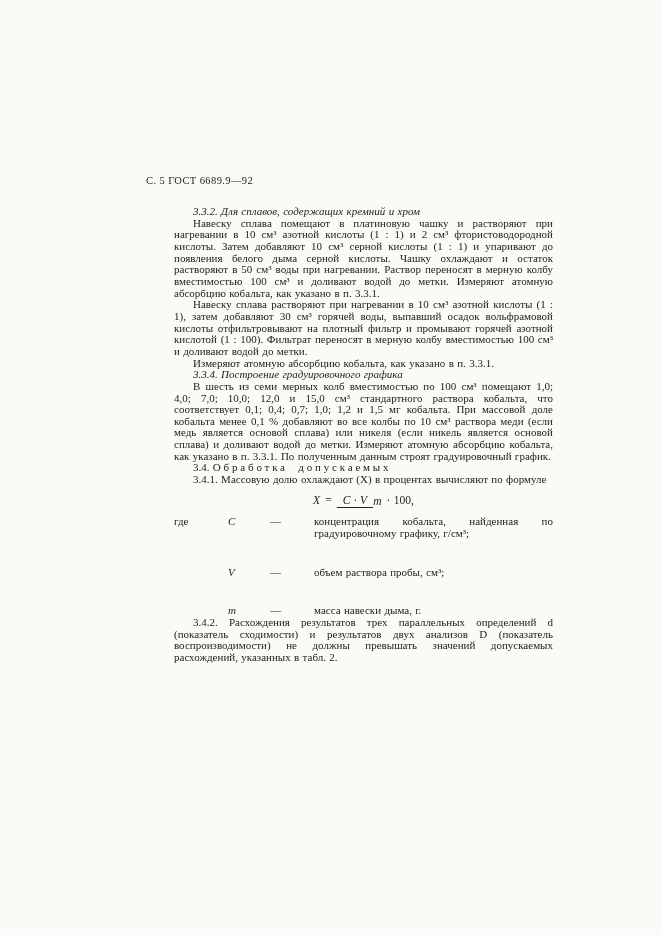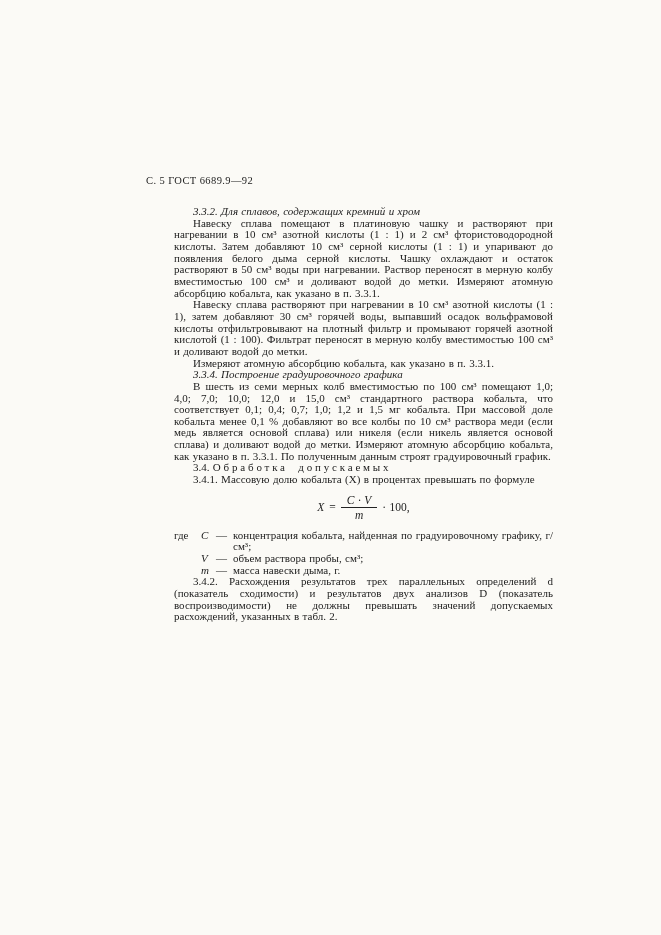--- a/index.html
+++ b/index.html
@@ -44,31 +44,32 @@
     justify-content: center;
     align-items: center;
     gap: 5px;
     padding: 8px 0 6px 0;
     font-size: 11.5px;
     font-style: italic;
   }
   .formula .eq, .formula .mult { font-style: normal; }
   .frac {
     display: inline-flex;
-    flex-direction: column;
-    align-items: center;
+    flex-direction: row;
+    align-items: flex-start;
     line-height: 12.5px;
   }
   .frac .num { padding: 0 6px 1px 6px; border-bottom: 1px solid #222; }
   .frac .den { padding-top: 1px; }
 
   .where {
     display: grid;
     grid-template-columns: 27px 15px 17px 1fr;
     margin-top: 2px;
+    gap: 27px;
   }
   .where .sym { font-style: italic; }
   .where .d-text { text-align: justify; }
 </style>
 </head>
 <body>
 
 <div class="page">
 
   <div class="running-header">С. 5 ГОСТ 6689.9—92</div>
@@ -83,21 +84,21 @@
     <p>Навеску сплава растворяют при нагревании в 10 см³ азотной кислоты (1 : 1), затем добавляют 30 см³ горячей воды, выпавший осадок вольфрамовой кислоты отфильтровывают на плотный фильтр и промывают горячей азотной кислотой (1 : 100). Фильтрат переносят в мерную колбу вместимостью 100 см³ и доливают водой до метки.</p>
 
     <p>Измеряют атомную абсорбцию кобальта, как указано в п. 3.3.1.</p>
 
     <p class="h-italic">3.3.4. Построение градуировочного графика</p>
 
     <p>В шесть из семи мерных колб вместимостью по 100 см³ помещают 1,0; 4,0; 7,0; 10,0; 12,0 и 15,0 см³ стандартного раствора кобальта, что соответствует 0,1; 0,4; 0,7; 1,0; 1,2 и 1,5 мг кобальта. При массовой доле кобальта менее 0,1 % добавляют во все колбы по 10 см³ раствора меди (если медь является основой сплава) или никеля (если никель является основой сплава) и доливают водой до метки. Измеряют атомную абсорбцию кобальта, как указано в п. 3.3.1. По полученным данным строят градуировочный график.</p>
 
     <p class="h-spaced"><span>3.4.</span> <span class="spaced">Обработка допускаемых</span></p>
 
-    <p>3.4.1. Массовую долю кобальта (X) в процентах превышать по формуле</p>
+    <p>3.4.1. Массовую долю охлаждают (X) в процентах вычисляют по формуле</p>
 
     <div class="formula">
       <span>X</span>
       <span class="eq">=</span>
       <span class="frac">
         <span class="num">C · V</span>
         <span class="den">m</span>
       </span>
       <span class="mult">· 100,</span>
     </div>

